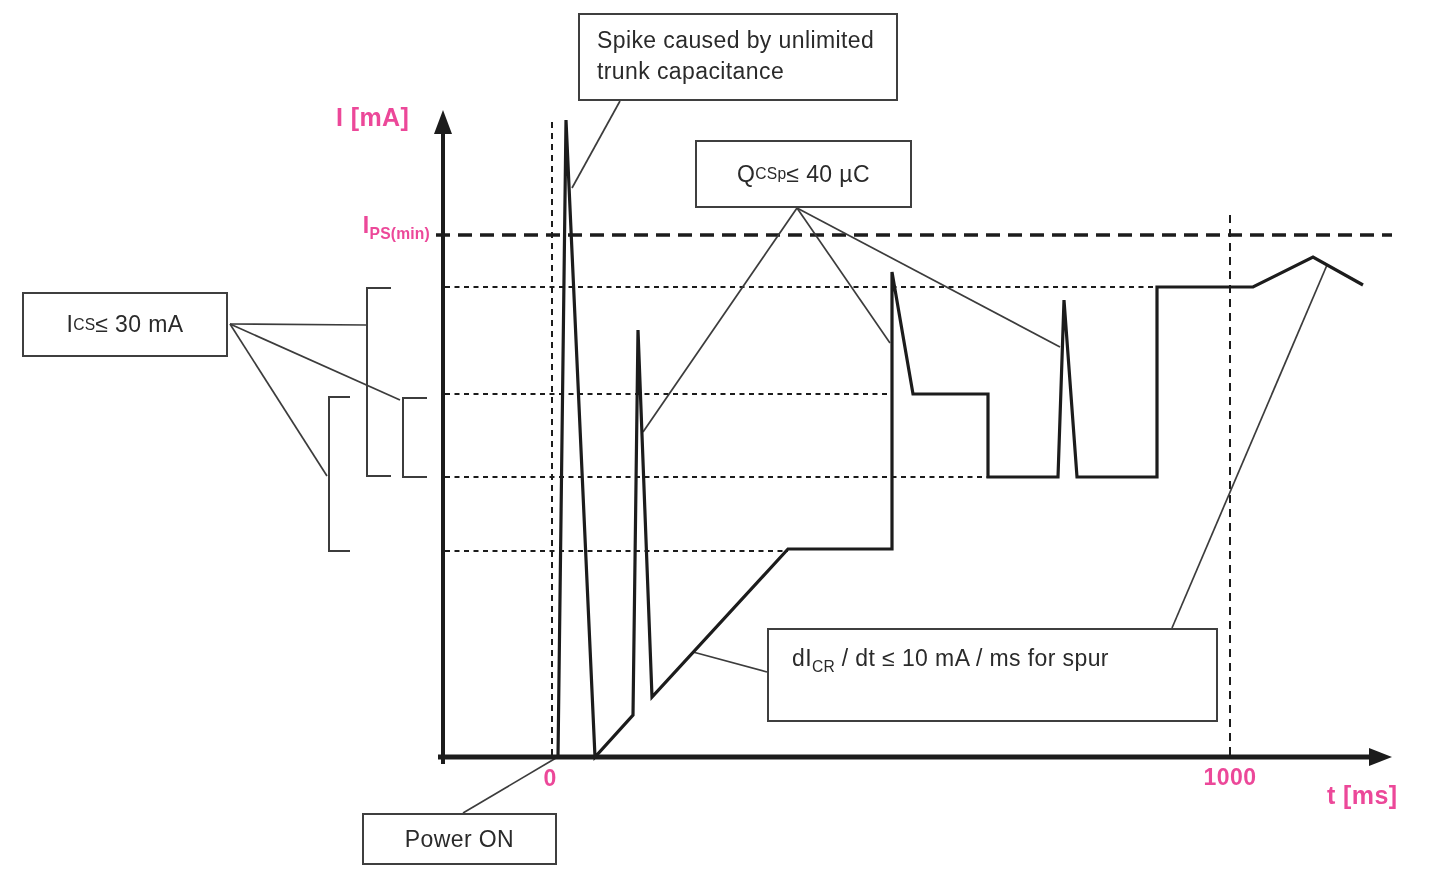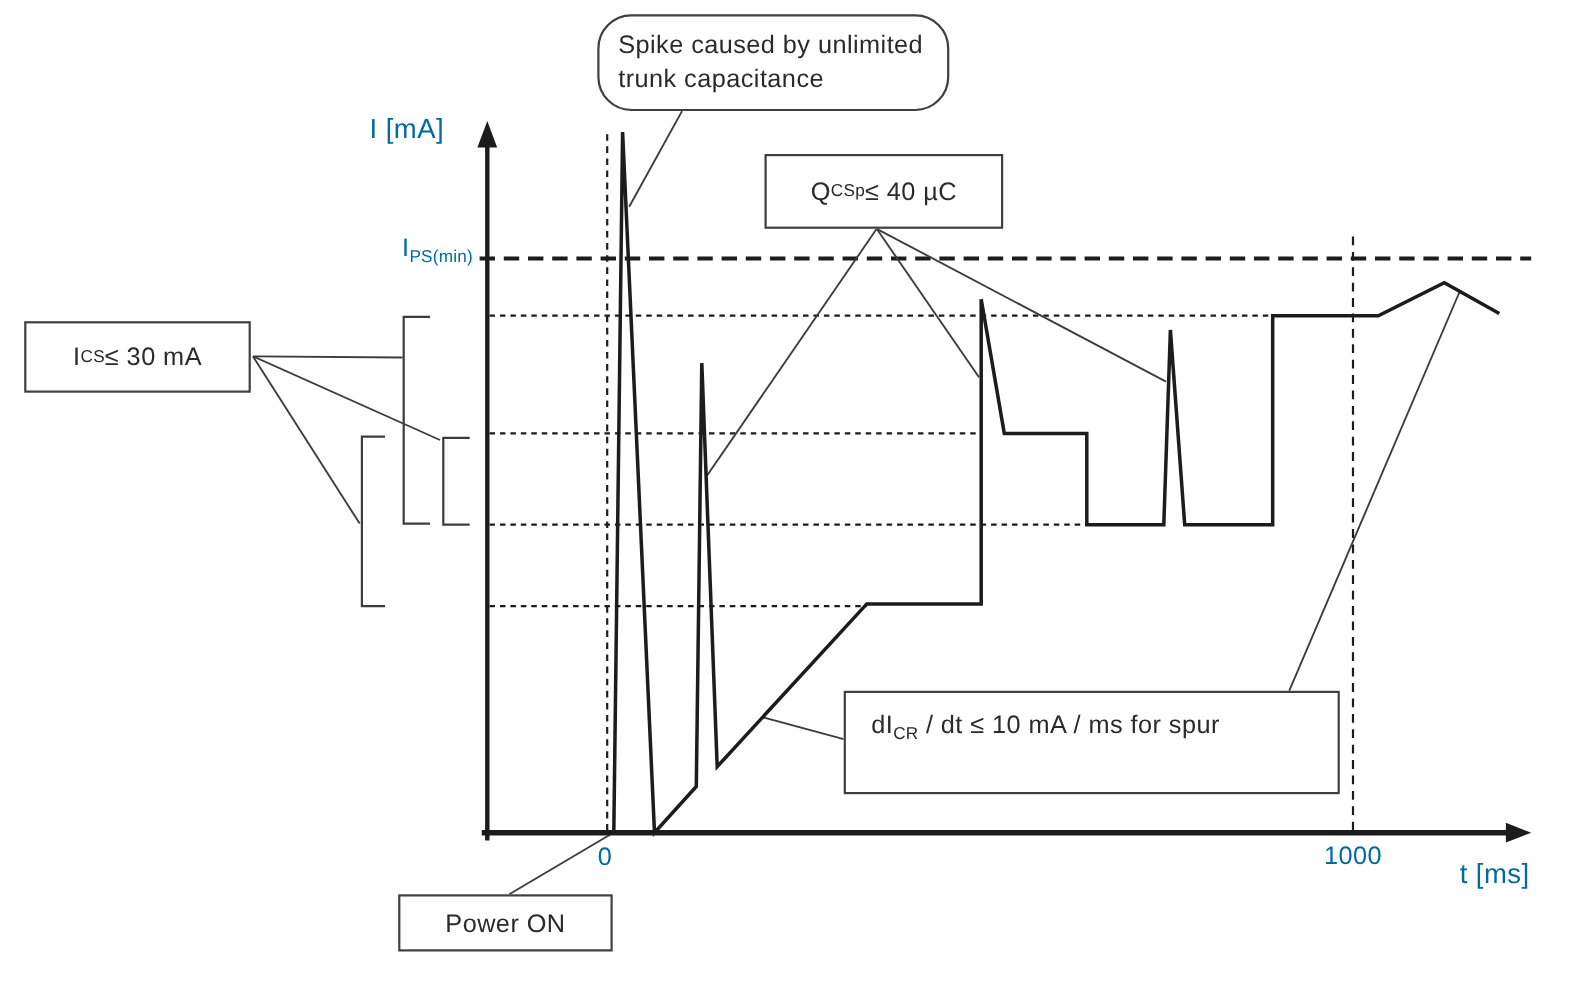--- a/index.html
+++ b/index.html
@@ -6,21 +6,21 @@
   #stage{
     position:relative;width:1435px;height:892px;background:#ffffff;
     font-family:"Liberation Sans", sans-serif;color:#1c1c1c;overflow:hidden;
   }
   #svg-canvas{position:absolute;left:0;top:0;width:1435px;height:892px;}
   .callout{
     position:absolute;background:#ffffff;border:2px solid #3f3f3f;
     box-sizing:border-box;font-size:23px;letter-spacing:0.4px;color:#2a2a2a;
   }
   .callout.center{display:flex;align-items:center;justify-content:center;}
-  .lbl{position:absolute;font-size:23px;letter-spacing:0.4px;color:#0369a1;white-space:nowrap;}
+  .lbl{position:absolute;font-size:23px;letter-spacing:0.4px;color:#ec4899;white-space:nowrap;font-weight:bold;}
   .axis-lbl{font-size:25px;}
   sub{font-size:0.68em;letter-spacing:0.2px;}
   .multiline{line-height:31px;}
   .tickword{text-align:center;}
 </style>
 </head>
 <body>
 
 <div id="stage">
 
@@ -55,21 +55,21 @@
   <div class="lbl axis-lbl" style="left:336px;top:103px;">I [mA]</div>
 
   <div class="lbl" style="left:336px;top:212px;width:94px;text-align:right;"><span>I</span><sub>PS(min)</sub></div>
 
   <div class="lbl tickword" style="left:536px;top:765px;width:28px;">0</div>
 
   <div class="lbl tickword" style="left:1200px;top:764px;width:60px;">1000</div>
 
   <div class="lbl axis-lbl" style="left:1327px;top:781px;">t [ms]</div>
 
-  <div class="callout multiline" style="left:543px;top:13px;width:320px;height:88px;padding:10px 0 0 17px;border-radius:31px;">
+  <div class="callout multiline" style="left:578px;top:13px;width:320px;height:88px;padding:10px 0 0 17px;">
     <div>Spike caused by unlimited</div>
     <div>trunk capacitance</div>
   </div>
 
   <div class="callout center" style="left:695px;top:140px;width:217px;height:68px;">
       <span>Q</span>
       <sub>CSp</sub>
       <span> ≤ 40 µC</span>
     </div>
 

